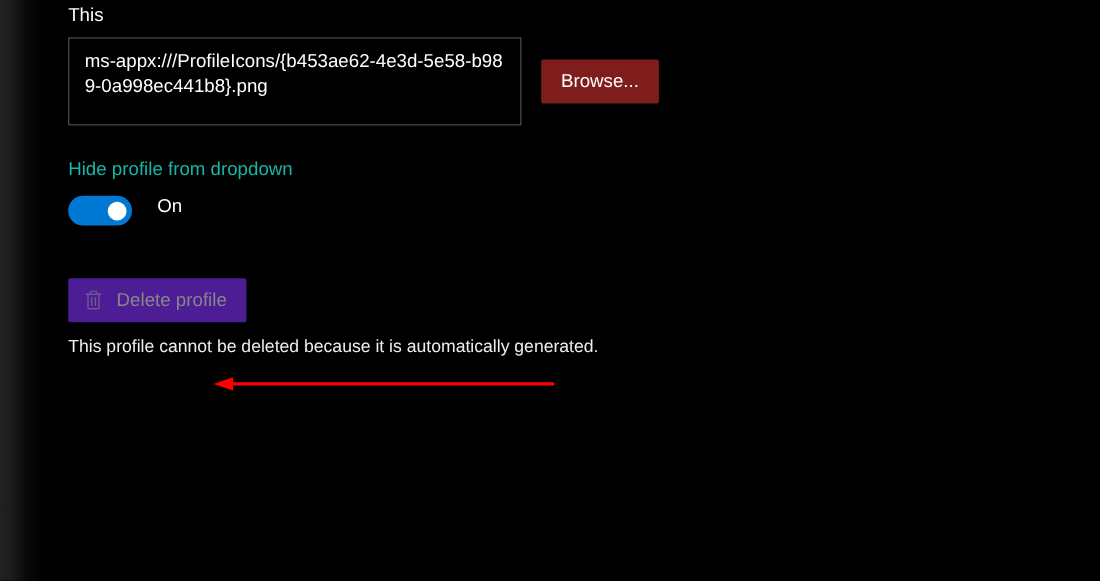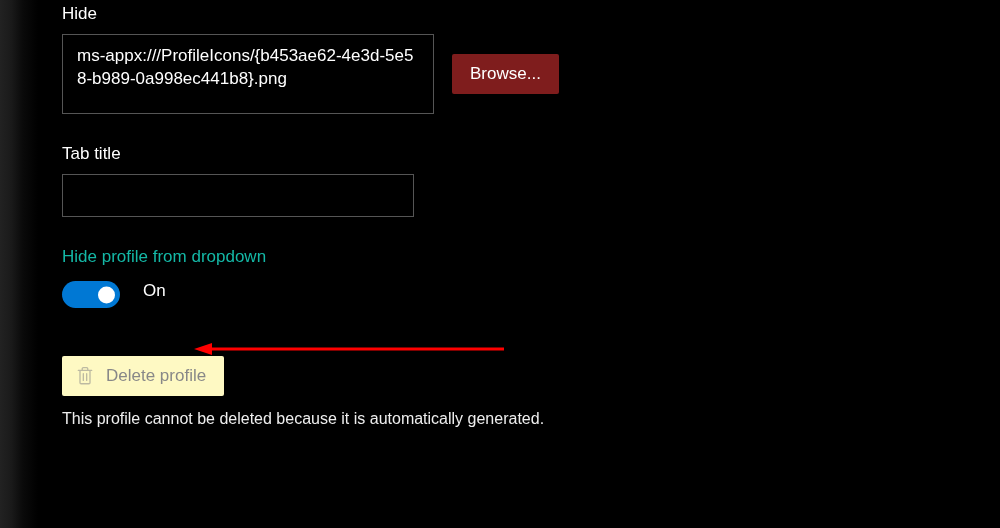--- a/index.html
+++ b/index.html
@@ -40,21 +40,21 @@
       font-weight: 400;
       margin-bottom: 10px;
       color: #fff;
     }
     .icon-row {
       display: flex;
       align-items: center;
       gap: 18px;
     }
     .icon-path-box {
-      width: 372px;
+      width: 412px;
       min-height: 80px;
       border: 1px solid #555;
       background: #000;
       padding: 10px 14px;
       font-size: 17px;
       line-height: 1.35;
       word-break: break-all;
       color: #fff;
     }
     .browse-btn {
@@ -105,21 +105,21 @@
       border-radius: 50%;
     }
     .toggle-label {
       font-size: 17px;
       color: #fff;
     }
     .delete-btn {
       display: inline-flex;
       align-items: center;
       gap: 12px;
-      background: #fef9c3;
+      background: #4c1d95;
       border: none;
       color: #888;
       font-size: 17px;
       padding: 10px 18px 10px 14px;
       cursor: not-allowed;
       border-radius: 2px;
       margin-top: 48px;
     }
     .trash-icon {
       width: 18px;
@@ -139,31 +139,27 @@
     }
   </style>
 </head>
 <body>
 
 <div class="left-edge"></div>
 
 <div class="content">
 
   <div class="field-group">
-    <div class="field-label">Hide</div>
+    <div class="field-label">This</div>
     <div class="icon-row">
       <div class="icon-path-box">ms-appx:///ProfileIcons/{b453ae62-4e3d-5e58-b989-0a998ec441b8}.png</div>
       <button class="browse-btn">Browse...</button>
     </div>
   </div>
 
-  <div class="field-group">
-    <div class="field-label">Tab title</div>
-    <input type="text" class="tab-title-input" value="" style="">
-  </div>
 
   <div class="field-group" style="margin-bottom:0">
     <div class="hide-label">Hide profile from dropdown</div>
     <div class="toggle-row">
       <div class="toggle">
         <div class="toggle-knob"></div>
       </div>
       <span class="toggle-label">On</span>
     </div>
   </div>

